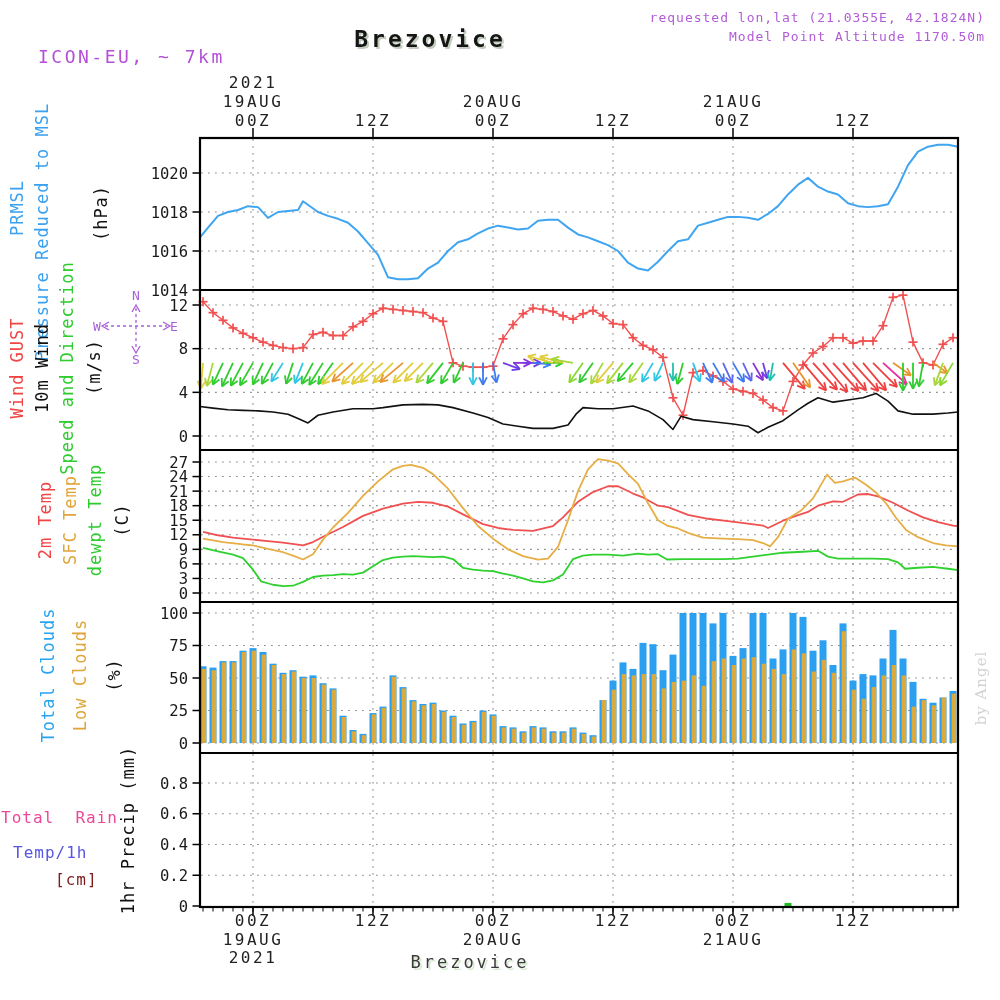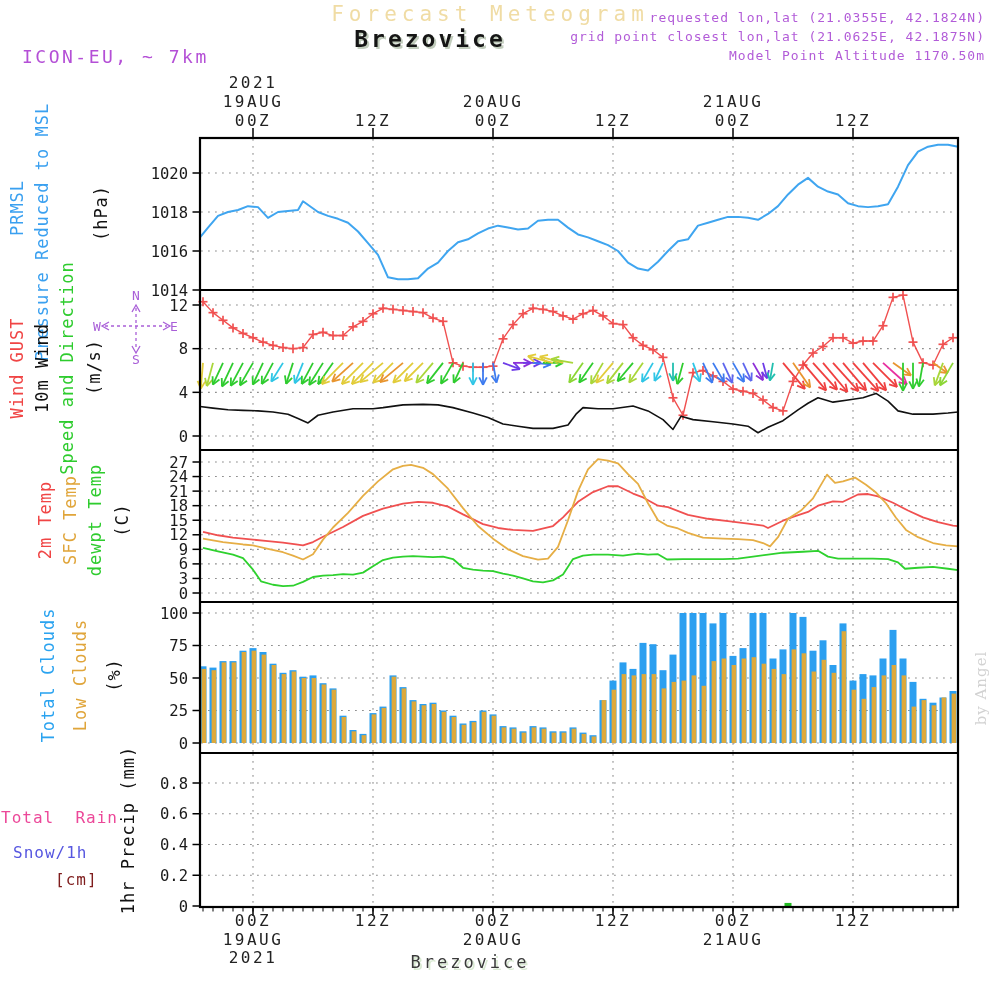--- a/index.html
+++ b/index.html
@@ -23,28 +23,26 @@
   #plot text.ytick{font-size:15.5px;fill:#1a1a1a;}
   #plot text.tlab{font-size:16px;fill:#222;letter-spacing:2.5px;}
   #compass{position:absolute;left:88px;top:284px;}
   #compass text{font-family:"DejaVu Sans Mono",monospace;font-size:13px;fill:#A95FD8;}
 </style>
 </head>
 <body>
 
 <div class="stage">
 
-  <div class="abs hdr-title" style="left:490px;top:2px;transform:translateX(-50%);">Forecast Meteogram</div>
   <div class="abs hdr-station" style="left:430px;top:26px;transform:translateX(-50%);">Brezovice</div>
   <div class="hdr-meta">
     <div>requested lon,lat (21.0355E, 42.1824N)</div>
-    <div>grid point closest lon,lat (21.0625E, 42.1875N)</div>
     <div>Model Point Altitude 1170.50m</div>
   </div>
-  <div class="abs model-label" style="left:22px;top:46px;text-align:right;">ICON-EU, ~ 7km</div>
+  <div class="abs model-label" style="left:38px;top:46px;text-align:right;">ICON-EU, ~ 7km</div>
 
   <div class="vlabel" style="left:17px;top:208px;color:#3AA0F0;">PRMSL</div>
   <div class="vlabel" style="left:42px;top:232px;color:#3AA0F0;">Pressure Reduced to MSL</div>
   <div class="vlabel" style="left:101px;top:213px;color:#111;">(hPa)</div>
 
   <div class="vlabel" style="left:17px;top:368px;color:#F04545;">Wind GUST</div>
   <div class="vlabel" style="left:42px;top:368px;color:#111;">10m Wind</div>
   <div class="vlabel" style="left:67px;top:368px;color:#2ECC2E;">Speed and Direction</div>
   <div class="vlabel" style="left:94px;top:367px;color:#111;">(m/s)</div>
 
@@ -66,21 +64,21 @@
   <div class="vlabel" style="left:45px;top:520px;color:#F04545;">2m Temp</div>
   <div class="vlabel" style="left:70px;top:520px;color:#E0A53A;">SFC Temp</div>
   <div class="vlabel" style="left:95px;top:520px;color:#2ECC2E;">dewpt Temp</div>
   <div class="vlabel" style="left:122px;top:520px;color:#111;">(C)</div>
 
   <div class="vlabel" style="left:48px;top:675px;color:#2AA3F0;">Total Clouds</div>
   <div class="vlabel" style="left:80px;top:675px;color:#E0A53A;">Low Clouds</div>
   <div class="vlabel" style="left:114px;top:675px;color:#111;">(%)</div>
 
   <div class="hlabel" style="left:1px;top:808px;color:#ec4899;">Total  Rain</div>
-  <div class="hlabel" style="left:13px;top:843px;color:#5656E0;">Snow/1h</div>
+  <div class="hlabel" style="left:13px;top:843px;color:#5656E0;">Temp/1h</div>
   <div class="hlabel" style="left:55px;top:870px;color:#7f1d1d;">[cm]</div>
   <div class="vlabel" style="left:128px;top:830px;color:#111;">1hr Precip (mm)</div>
 
   <svg id="plot" width="1000" height="1000" viewBox="0 0 1000 1000">
       <g stroke="#909090" stroke-width="1.1" stroke-dasharray="1.8 5.2">
         <line x1="253" y1="139" x2="253" y2="289"></line>
         <line x1="373" y1="139" x2="373" y2="289"></line>
         <line x1="493" y1="139" x2="493" y2="289"></line>
         <line x1="613" y1="139" x2="613" y2="289"></line>
         <line x1="733" y1="139" x2="733" y2="289"></line>

